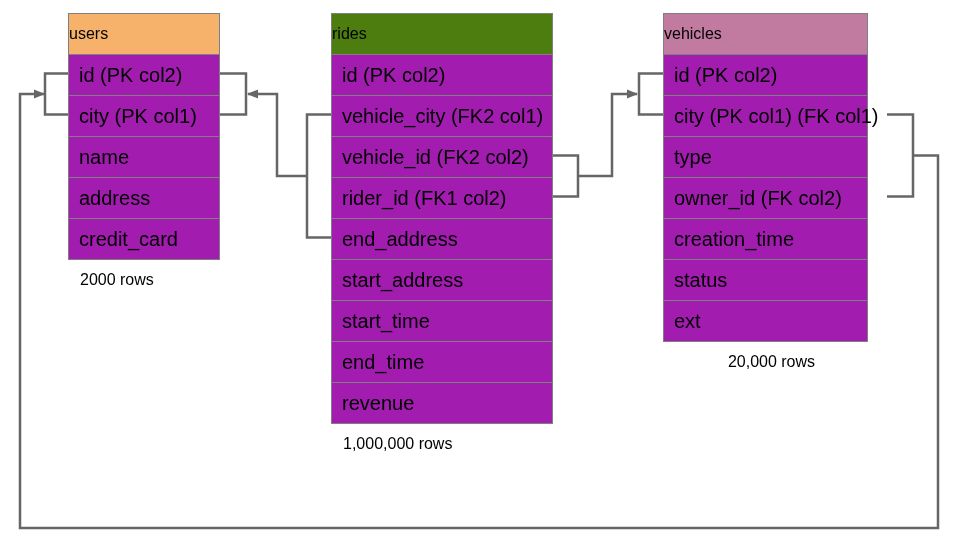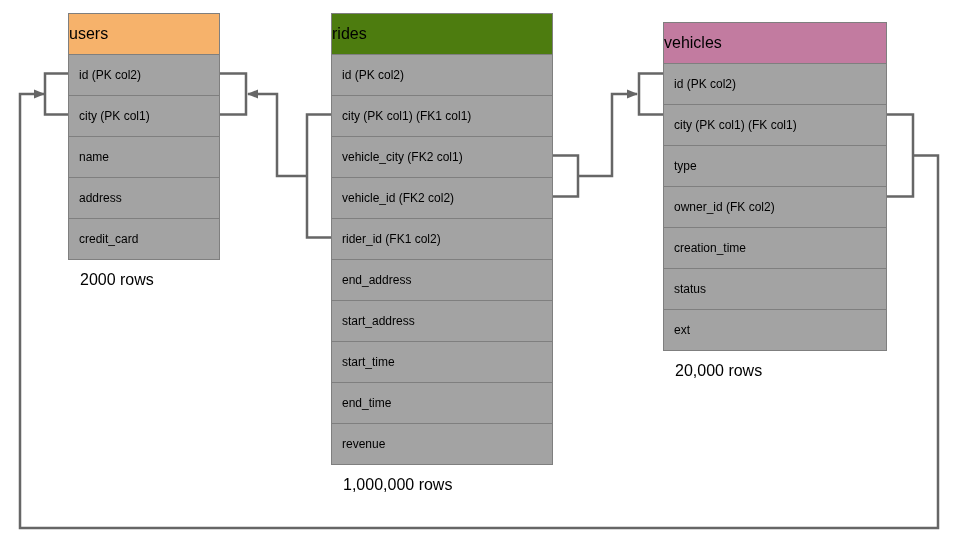--- a/index.html
+++ b/index.html
@@ -35,35 +35,35 @@
     box-sizing: border-box;
   }
   .hdr-users    { background: #F6B26B; }
   .hdr-rides    { background: #4d7c0f; }
   .hdr-vehicles { background: #C27BA0; }
   .trow {
     height: 41px;
     display: flex;
     align-items: center;
     padding: 0 10px;
-    font-size: 12px;
+    font-size: 20px;
     color: #000000;
-    background: #a3a3a3;
+    background: #a21caf;
     border-top: 1px solid #7f7f7f;
     box-sizing: border-box;
     white-space: nowrap;
   }
   .rowcount {
     margin: 11px 0 0 12px;
     font-size: 16px;
     color: #000000;
   }
   .t-users    { left: 68px;  top: 13px; width: 152px; }
   .t-rides    { left: 331px; top: 13px; width: 222px; }
-  .t-vehicles { left: 663px; top: 22px; width: 224px; }
+  .t-vehicles { left: 663px; top: 13px; width: 205px; text-align: center; }
   .conn {
     fill: none;
     stroke: #666666;
     stroke-width: 2.5;
     stroke-linejoin: miter;
   }
 </style>
 </head>
 <body>
 
@@ -98,21 +98,20 @@
       <div class="trow">address</div>
       <div class="trow">credit_card</div>
     </div>
     <div class="rowcount">2000 rows</div>
   </div>
 
   <div class="etable t-rides">
     <div class="tbl">
       <div class="thead hdr-rides">rides</div>
       <div class="trow">id (PK col2)</div>
-      <div class="trow">city (PK col1) (FK1 col1)</div>
       <div class="trow">vehicle_city (FK2 col1)</div>
       <div class="trow">vehicle_id (FK2 col2)</div>
       <div class="trow">rider_id (FK1 col2)</div>
       <div class="trow">end_address</div>
       <div class="trow">start_address</div>
       <div class="trow">start_time</div>
       <div class="trow">end_time</div>
       <div class="trow">revenue</div>
     </div>
     <div class="rowcount">1,000,000 rows</div>

